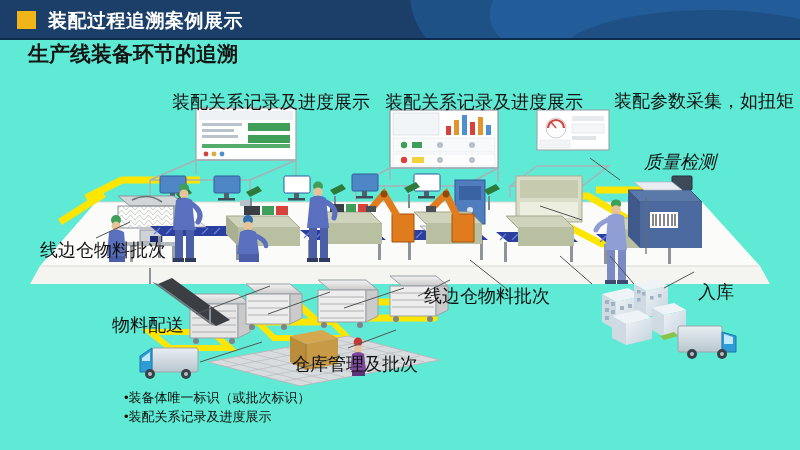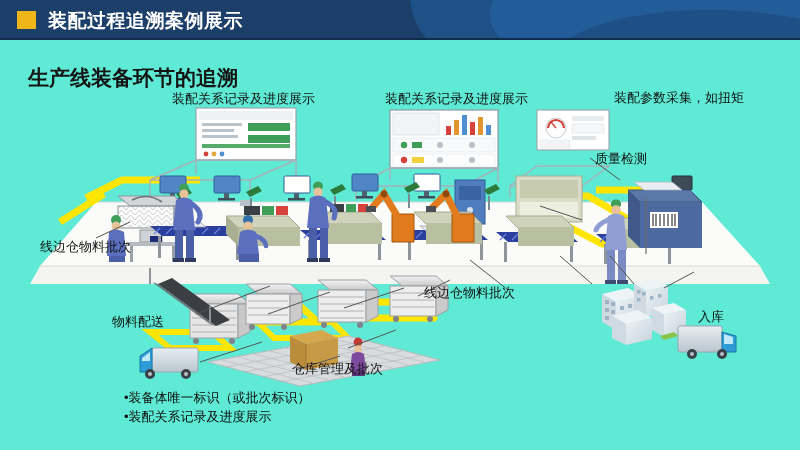--- a/index.html
+++ b/index.html
@@ -37,27 +37,27 @@
     background:#f0b518;z-index:3;
   }
   .header-title{
     position:absolute;left:48px;top:8px;z-index:3;
     color:#ffffff;font-size:19px;font-weight:bold;letter-spacing:.5px;
     white-space:nowrap;
   }
 
   
   .page-title{
-    position:absolute;left:28px;top:64px;
+    position:absolute;left:28px;top:40px;
     font-size:21px;font-weight:bold;color:#141414;white-space:nowrap;
   }
 
   
   .lbl{
-    position:absolute;font-size:13px;color:#111;white-space:nowrap;
+    position:absolute;font-size:18px;color:#111;white-space:nowrap;
   }
 
   
   .bullets{
     position:absolute;left:124px;top:388px;
     font-size:13px;font-weight:normal;color:#0d0d0d;line-height:19px;
   }
   .bullets div{white-space:nowrap;}
 
   
@@ -612,25 +612,25 @@
       </g>
       <g stroke="#6a6a6a" stroke-width="1.2">
         <line x1="646" y1="128" x2="646" y2="184"></line>
       </g>
     </svg>
   </div>
 
   <div class="lbl" style="left:172px;top:90px;">装配关系记录及进度展示</div>
   <div class="lbl" style="left:385px;top:90px;">装配关系记录及进度展示</div>
   <div class="lbl" style="left:614px;top:89px;">装配参数采集，如扭矩</div>
-  <div class="lbl" style="left:595px;top:150px;">质量检测</div>
+  <div class="lbl" style="left:644px;top:150px;font-style:italic;">质量检测</div>
   <div class="lbl" style="left:40px;top:238px;">线边仓物料批次</div>
   <div class="lbl" style="left:424px;top:284px;">线边仓物料批次</div>
   <div class="lbl" style="left:112px;top:313px;text-align:center;">物料配送</div>
-  <div class="lbl" style="left:292px;top:360px;">仓库管理及批次</div>
-  <div class="lbl" style="left:698px;top:308px;">入库</div>
+  <div class="lbl" style="left:292px;top:352px;">仓库管理及批次</div>
+  <div class="lbl" style="left:698px;top:280px;">入库</div>
 
   <div class="bullets">
     <div>•装备体唯一标识（或批次标识）</div>
     <div>•装配关系记录及进度展示</div>
   </div>
 
 </div>
 
 </body></html>

